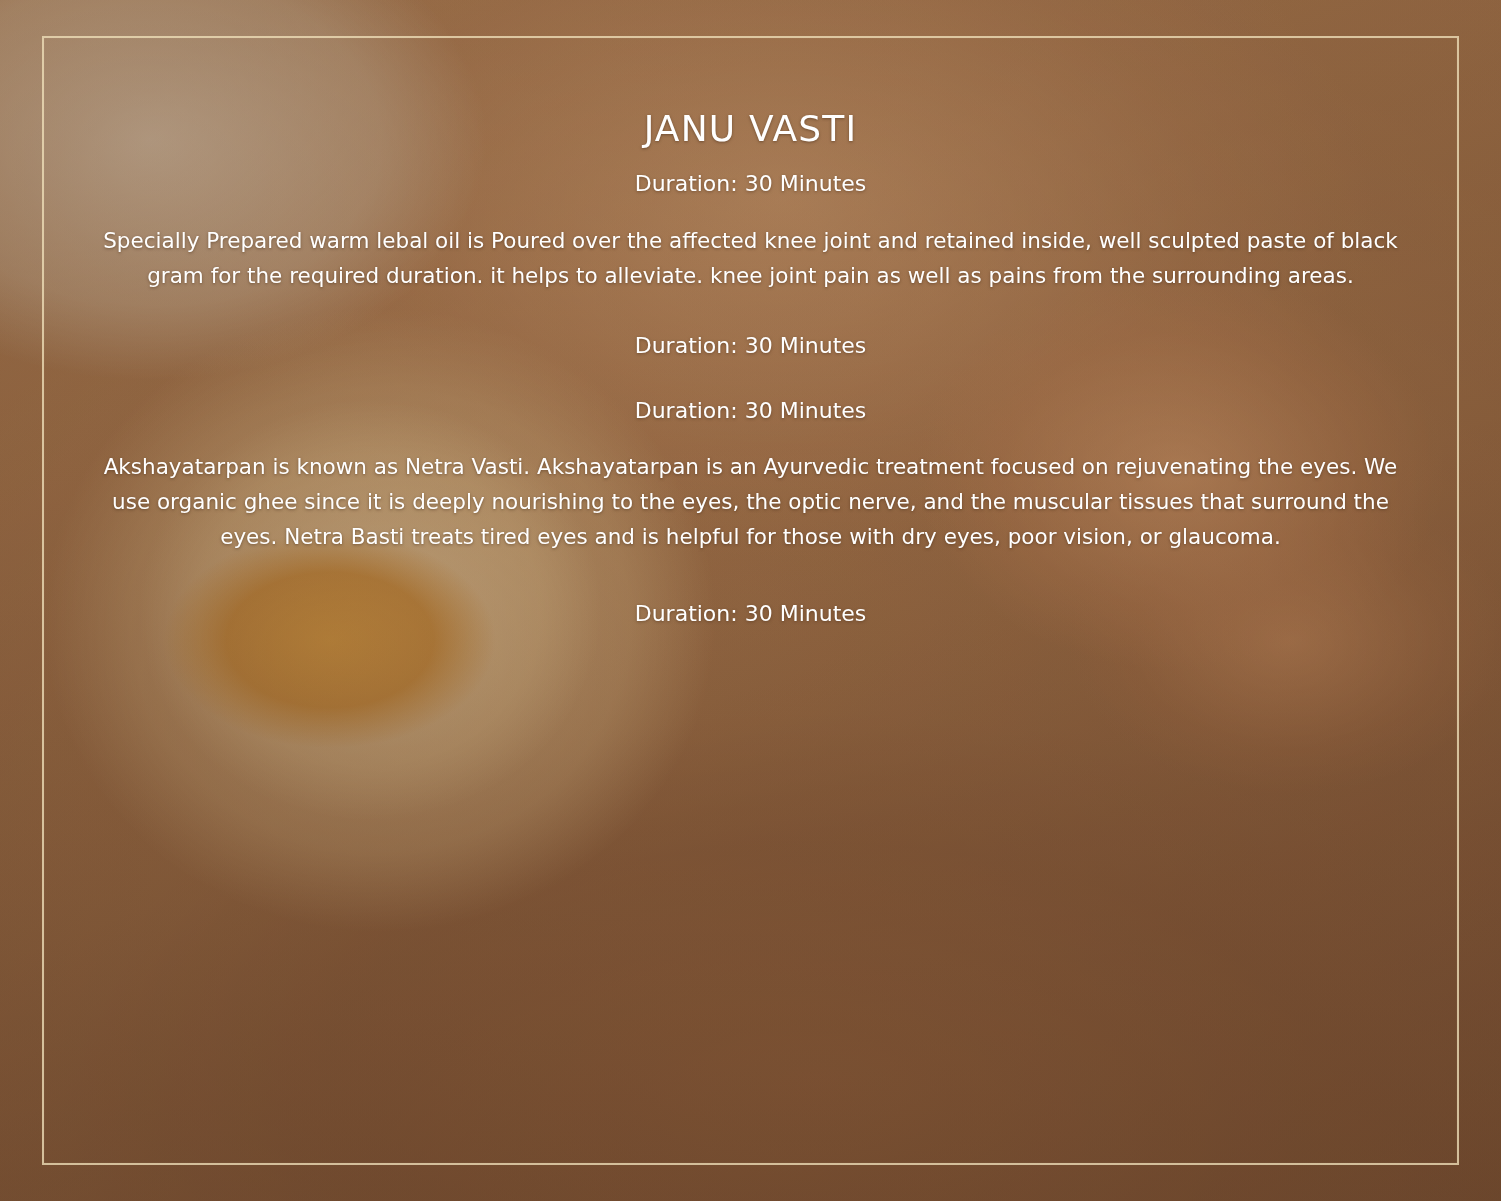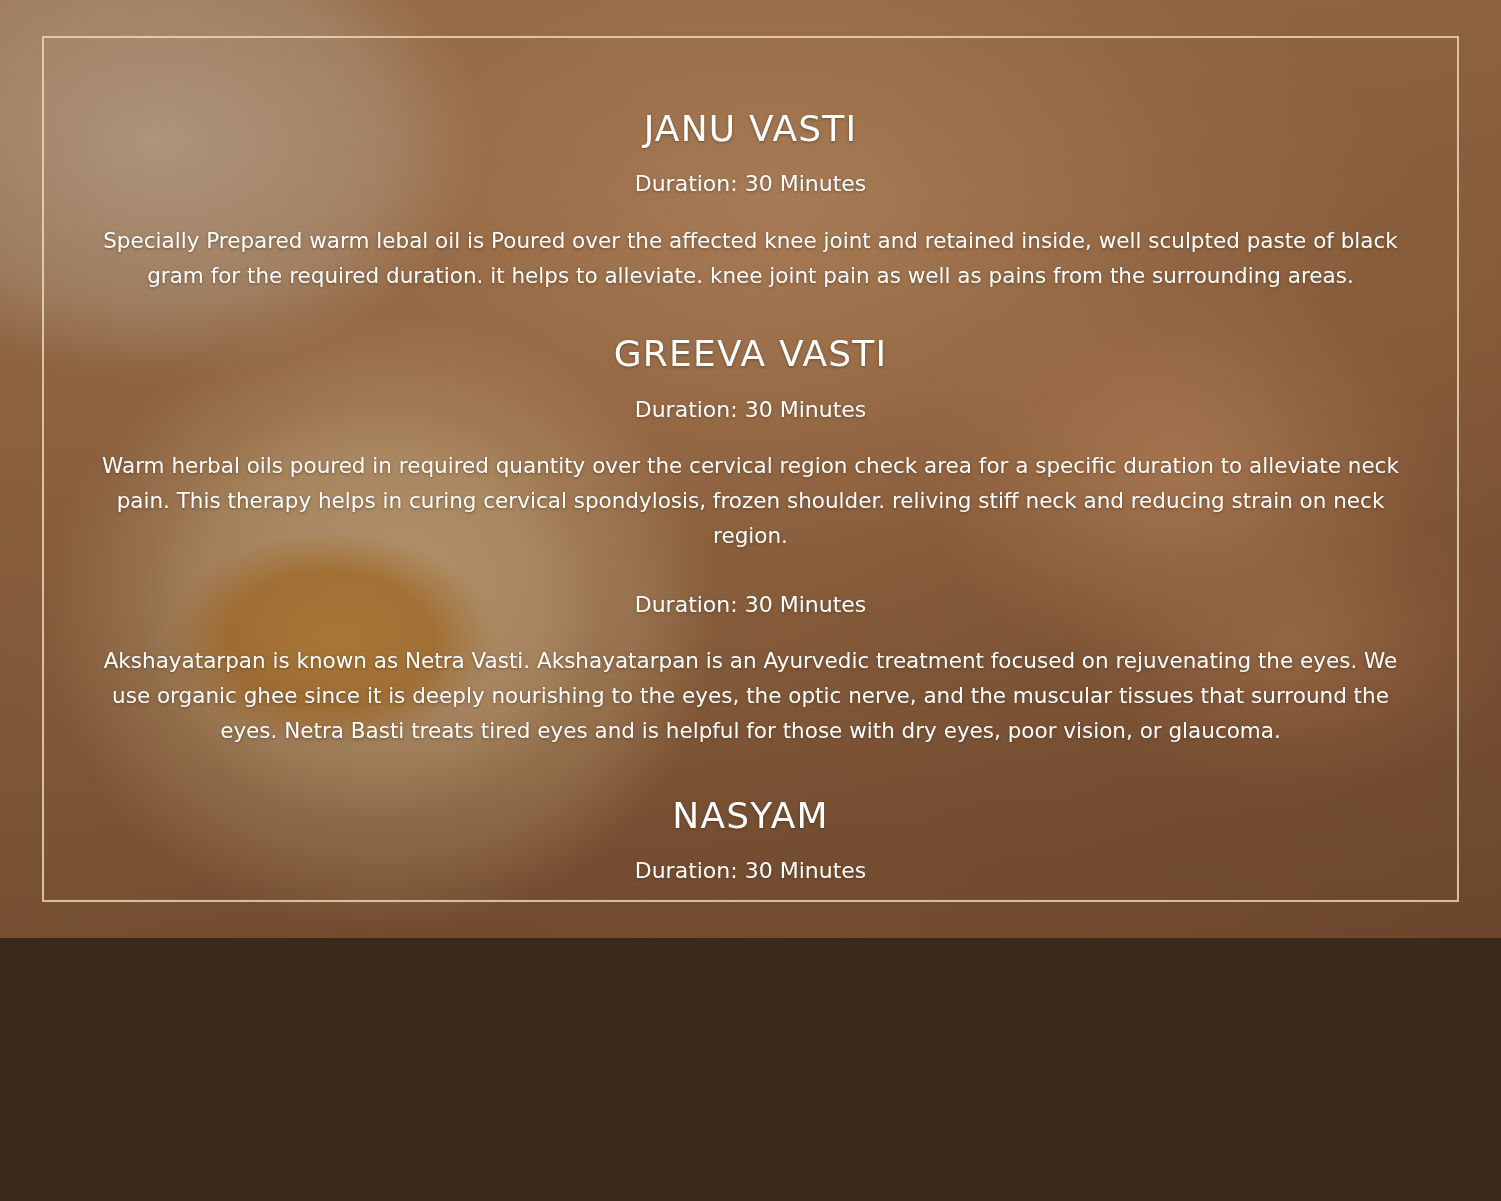--- a/index.html
+++ b/index.html
@@ -10,21 +10,21 @@
     width: 1501px;
     height: 1201px;
     overflow: hidden;
     font-family: "DejaVu Sans", sans-serif;
     background: #3a2a1c;
   }
 
   .poster {
     position: relative;
     width: 1501px;
-    height: 938px;
+    height: 1201px;
     overflow: hidden;
   }
 
   
   .photo {
     position: absolute;
     inset: 0;
     background:
       
       radial-gradient(ellipse 230px 150px at 330px 640px, rgba(236,170,60,0.95) 0%, rgba(214,145,45,0.85) 45%, rgba(180,120,40,0.0) 72%),
@@ -134,29 +134,26 @@
 
   <div class="content">
 
     <div class="section" id="sec-0">
       <h2 class="s-title">JANU VASTI</h2>
       <div class="s-duration">Duration: 30 Minutes</div>
       <p class="s-body">Specially Prepared warm lebal oil is Poured over the affected knee joint and retained inside, well sculpted paste of black gram for the required duration. it helps to alleviate. knee joint pain as well as pains from the surrounding areas.</p>
     </div>
 
     <div class="section" id="sec-1">
-      <h2 class="s-title">GREEVA VASTI</h2>
       <div class="s-duration">Duration: 30 Minutes</div>
-      <p class="s-body">Warm herbal oils poured in required quantity over the cervical region check area for a specific duration to alleviate neck pain. This therapy helps in curing cervical spondylosis, frozen shoulder. reliving stiff neck and reducing strain on neck region.</p>
     </div>
 
     <div class="section" id="sec-2">
       <div class="s-duration">Duration: 30 Minutes</div>
       <p class="s-body">Akshayatarpan is known as Netra Vasti. Akshayatarpan is an Ayurvedic treatment focused on rejuvenating the eyes. We use organic ghee since it is deeply nourishing to the eyes, the optic nerve, and the muscular tissues that surround the eyes. Netra Basti treats tired eyes and is helpful for those with dry eyes, poor vision, or glaucoma.</p>
     </div>
 
     <div class="section" id="sec-3">
-      <h2 class="s-title">NASYAM</h2>
       <div class="s-duration">Duration: 30 Minutes</div>
     </div>
 
   </div>
 </div>
 
 </body></html>

